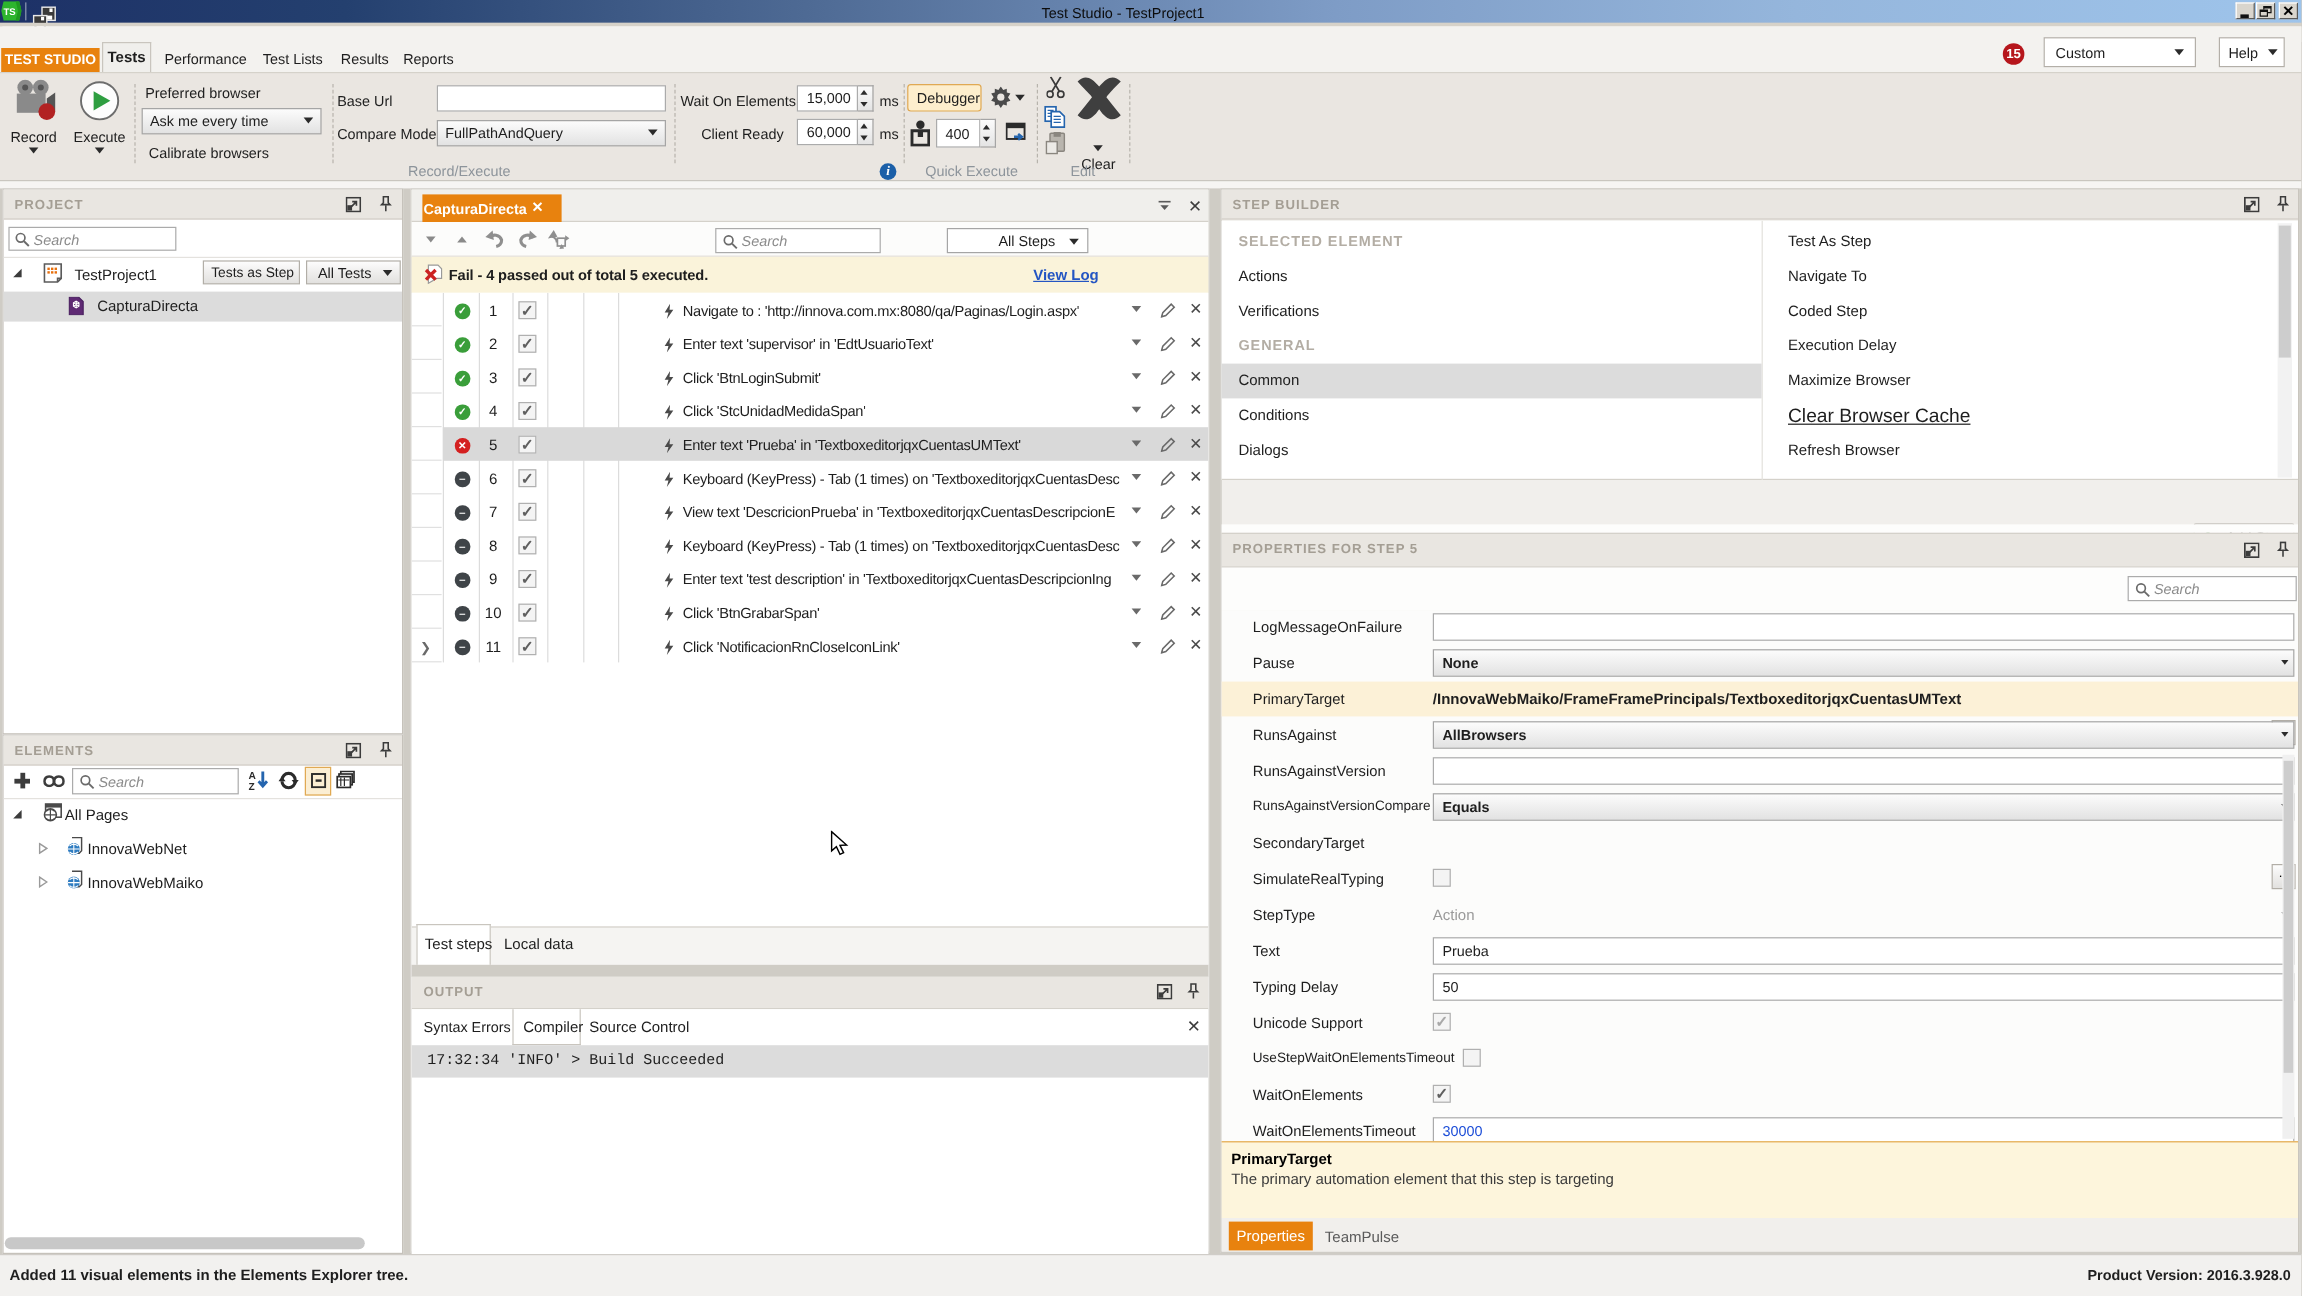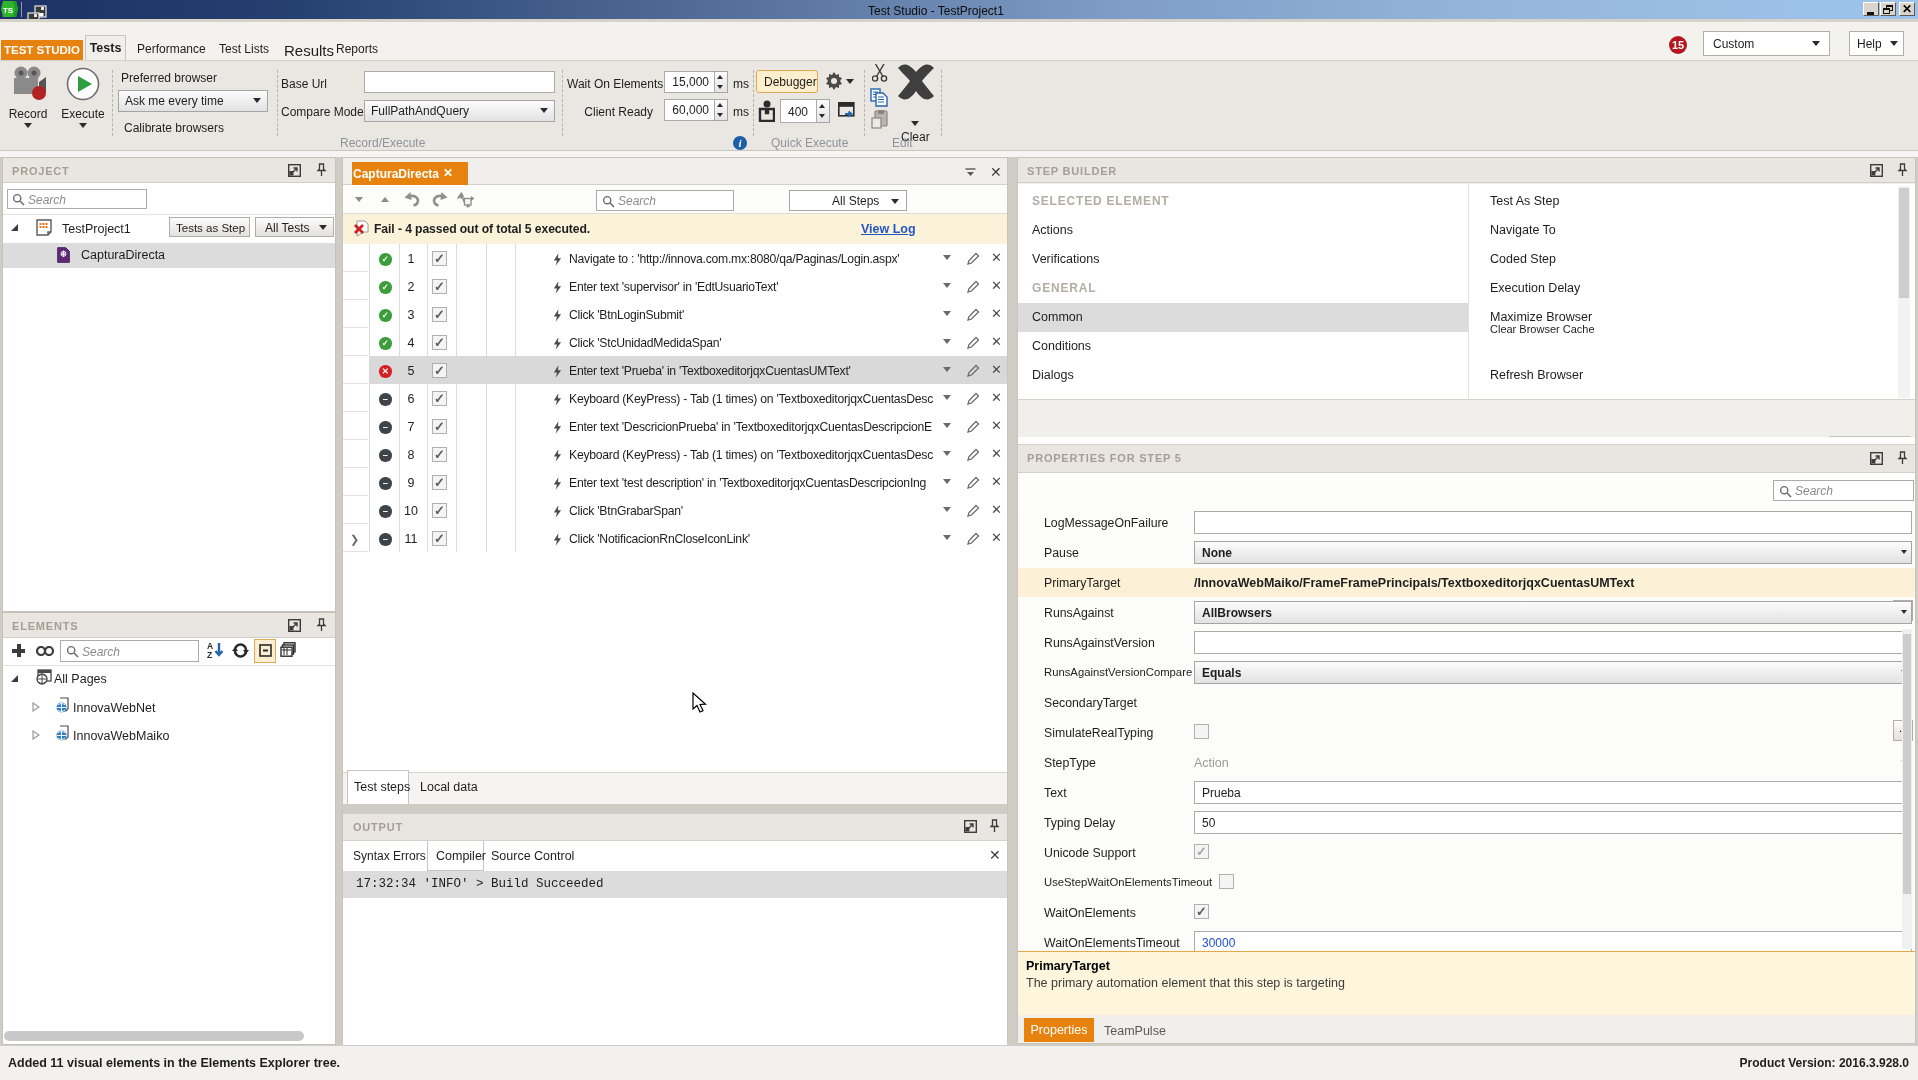--- a/index.html
+++ b/index.html
@@ -61,21 +61,21 @@
 
 <div class="abs" style="left:0;top:19px;width:1918px;height:3px;background:#d6d2c9;"></div>
 <div class="abs" style="left:0;top:22px;width:1918px;height:38px;background:#f3f2ef;"></div>
 <div class="abs" style="left:2px;top:22px;width:1916px;height:13px;background:#f3f2ef;"></div>
 
 <div class="abs" style="left:1px;top:40px;width:82px;height:20px;background:#e8820e;color:#fff;font-weight:bold;font-size:11.5px;text-align:center;line-height:20px;white-space:nowrap;">TEST STUDIO</div>
 <div class="abs" style="left:85px;top:35px;width:41px;height:25px;background:#f0efec;border:1px solid #c9c5be;border-bottom:none;"></div>
 <div class="abs" style="left:85px;top:35px;width:41px;height:25px;font-size:12.5px;font-weight:bold;color:#1e1e1e;text-align:center;line-height:26px;">Tests</div>
 <div class="abs lbl" style="left:137px;top:42px;font-size:12px;">Performance</div>
 <div class="abs lbl" style="left:219px;top:42px;font-size:12px;">Test Lists</div>
-<div class="abs lbl" style="left:284px;top:42px;font-size:15px;">Results</div>
+<div class="abs lbl" style="left:284px;top:42px;font-size:12px;">Results</div>
 <div class="abs lbl" style="left:336px;top:42px;font-size:12px;">Reports</div>
 
 <div class="abs" style="left:1669px;top:36px;width:18px;height:18px;border-radius:50%;background:#b6161c;color:#fff;font-size:11px;font-weight:bold;text-align:center;line-height:18px;">15</div>
 <div class="abs" style="left:1703px;top:31px;width:127px;height:25px;background:#fff;border:1px solid #b3afa8;"></div>
 <div class="abs lbl" style="left:1713px;top:37px;">Custom</div>
 <span class="caret abs" style="left:1812px;top:41px;"></span>
 <div class="abs" style="left:1849px;top:31px;width:55px;height:25px;background:#fff;border:1px solid #b3afa8;"></div>
 <div class="abs lbl" style="left:1857px;top:37px;">Help</div>
 <span class="caret abs" style="left:1890px;top:41px;"></span>
 
@@ -479,21 +479,21 @@
         <path d="M1 12 L2 8.5 L9 1.5 L11.5 4 L4.5 11 Z" fill="none" stroke="#6a6a6a" stroke-width="1.3"></path>
       </svg>
       <div class="abs" style="left:648px;top:146px;font-size:13px;color:#4a4a4a;">✕</div>
       <div class="rowline" style="top:195px;"></div>
       <div class="stepico" style="left:36px;top:177px;background:#3f4448;font-size:8.5px;line-height:12.5px;font-weight:bold;">‒</div>
       <div class="abs lbl" style="left:56px;top:176px;width:24px;text-align:center;font-size:12.5px;">7</div>
       <div class="chk on" style="left:89px;top:175px;"></div>
       <svg class="abs" style="left:210px;top:177px" width="9" height="13" viewBox="0 0 10 14">
         <path d="M6 0 L1 8 L4.5 8 L3 14 L9 5.5 L5.5 5.5 Z" fill="#4a4a4a"></path>
       </svg>
-      <div class="abs lbl" style="left:226px;top:176px;font-size:12.2px;letter-spacing:-0.25px;max-width:372px;overflow:hidden;white-space:nowrap;">Enter text 'DescricionPrueba' in 'TextboxeditorjqxCuentasDescripcionE</div>
+      <div class="abs lbl" style="left:226px;top:176px;font-size:12.2px;letter-spacing:-0.25px;max-width:372px;overflow:hidden;white-space:nowrap;">View text 'DescricionPrueba' in 'TextboxeditorjqxCuentasDescripcionE</div>
       <span class="caret abs" style="left:600px;top:179px;border-top-color:#6a6a6a;"></span>
       <svg class="abs" style="left:624px;top:176px" width="13" height="13" viewBox="0 0 13 13">
         <path d="M1 12 L2 8.5 L9 1.5 L11.5 4 L4.5 11 Z" fill="none" stroke="#6a6a6a" stroke-width="1.3"></path>
       </svg>
       <div class="abs" style="left:648px;top:174px;font-size:13px;color:#4a4a4a;">✕</div>
       <div class="rowline" style="top:223px;"></div>
       <div class="stepico" style="left:36px;top:205px;background:#3f4448;font-size:8.5px;line-height:12.5px;font-weight:bold;">‒</div>
       <div class="abs lbl" style="left:56px;top:204px;width:24px;text-align:center;font-size:12.5px;">8</div>
       <div class="chk on" style="left:89px;top:203px;"></div>
       <svg class="abs" style="left:210px;top:205px" width="9" height="13" viewBox="0 0 10 14">
@@ -593,21 +593,21 @@
   <div class="abs hdrtxt" style="left:14px;top:123px;font-size:12px;color:#b3ada4;">GENERAL</div>
   <div class="abs" style="left:0;top:145px;width:450px;height:29px;background:#dcdcdc;"></div>
   <div class="abs lbl" style="left:14px;top:152px;font-size:12.5px;">Common</div>
   <div class="abs lbl" style="left:14px;top:181px;font-size:12.5px;">Conditions</div>
   <div class="abs lbl" style="left:14px;top:210px;font-size:12.5px;">Dialogs</div>
   <div class="abs lbl" style="left:472px;top:36px;font-size:12.5px;">Test As Step</div>
   <div class="abs lbl" style="left:472px;top:65px;font-size:12.5px;">Navigate To</div>
   <div class="abs lbl" style="left:472px;top:94px;font-size:12.5px;">Coded Step</div>
   <div class="abs lbl" style="left:472px;top:123px;font-size:12.5px;">Execution Delay</div>
   <div class="abs lbl" style="left:472px;top:152px;font-size:12.5px;">Maximize Browser</div>
-  <div class="abs lbl" style="left:472px;top:165px;font-size:11px;">Clear Browser Cache</div>
+  <div class="abs lbl" style="left:472px;top:181px;font-size:16px;text-decoration:underline;">Clear Browser Cache</div>
   <div class="abs lbl" style="left:472px;top:210px;font-size:12.5px;">Refresh Browser</div>
 
   <div class="abs" style="left:880px;top:28px;width:12px;height:212px;background:#f2f2f2;"></div>
   <div class="abs" style="left:881px;top:30px;width:10px;height:110px;background:#cdcdcd;"></div>
 
   <div class="btn" style="left:810px;top:250px;width:84px;height:23px;background:linear-gradient(#fbfaf9,#ecebe8);border-color:#c6c3bd;border-radius:2px;">
     <svg style="position:absolute;left:7px;top:4px" width="15" height="14" viewBox="0 0 15 14">
         <path d="M6 5 h4 v3 h4 v5 H6 Z" fill="#8a8a8a"></path>
         <path d="M4 1 v7 M0.5 4.5 h7" stroke="#4c9b4c" stroke-width="2.6"></path>
       </svg>

